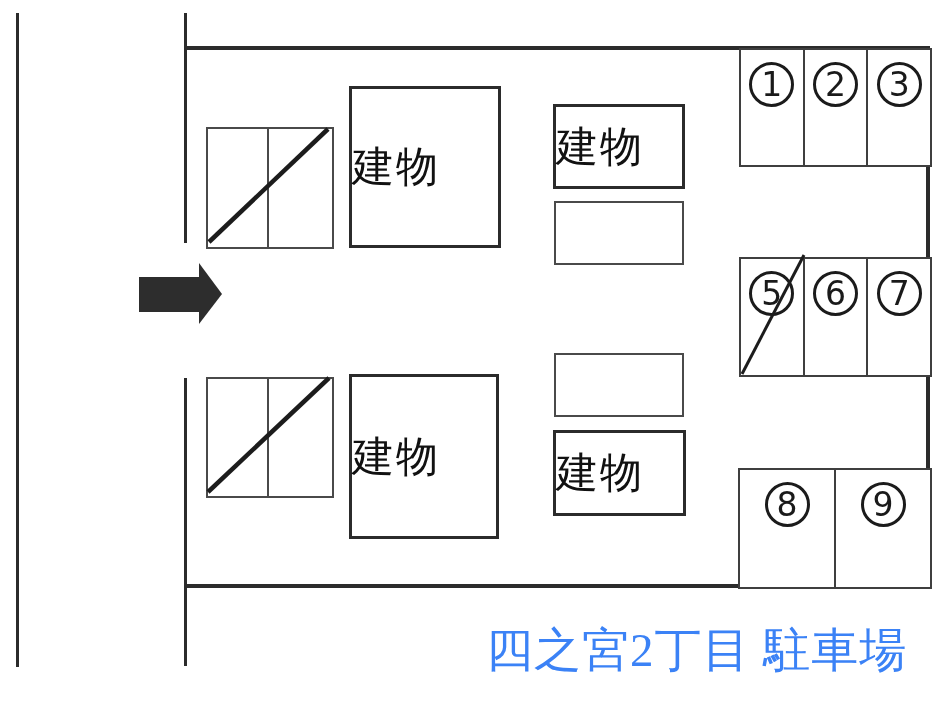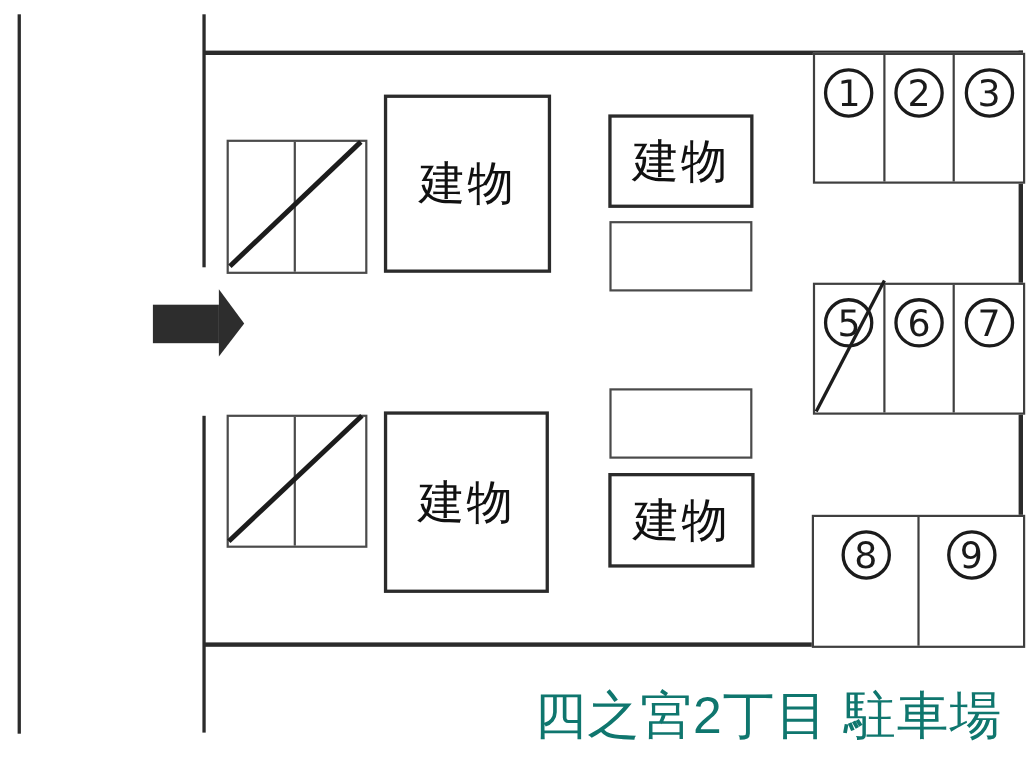--- a/index.html
+++ b/index.html
@@ -6,39 +6,39 @@
   .canvas{
     position:relative;width:937px;height:702px;background:#ffffff;overflow:hidden;
     font-family:"Liberation Sans","DejaVu Sans",sans-serif;color:#1a1a1a;
   }
   .line{position:absolute;background:#2b2b2b;}
   
   .xsq{position:absolute;border:2px solid #4a4a4a;background:#fff;}
   .xsq .mid{position:absolute;top:0;bottom:0;width:2px;background:#4a4a4a;}
   
   .bld{position:absolute;border:3px solid #2b2b2b;background:#fff;
-       display:flex;align-items:center;justify-content:center;
+       display:flex;align-items:center;
        font-size:42px;letter-spacing:2px;color:#111;}
   .annex{position:absolute;border:2px solid #4a4a4a;background:#fff;}
   
   .pgroup{position:absolute;border:2px solid #3f3f3f;background:#fff;display:flex;}
   .cell{flex:1;display:flex;justify-content:center;align-items:flex-start;padding-top:12px;}
   .cell + .cell{border-left:2px solid #3f3f3f;}
   .circ{width:45px;height:45px;border:3px solid #1b1b1b;border-radius:50%;
         display:flex;align-items:center;justify-content:center;
         font-size:33px;line-height:1;font-family:"DejaVu Sans",sans-serif;
         background:transparent;box-sizing:border-box;}
   .circ.ten{font-size:26px;letter-spacing:-2px;}
   
   .arrow-body{position:absolute;left:139px;top:277px;width:60px;height:35px;background:#2d2d2d;}
   .arrow-head{position:absolute;left:199px;top:263px;width:0;height:0;
     border-left:23px solid #2d2d2d;border-top:31px solid transparent;border-bottom:30px solid transparent;}
   
   .title{position:absolute;left:486px;top:619px;font-size:47px;white-space:nowrap;
-         color:#0f766e;letter-spacing:1px;}
+         color:#3b82f6;letter-spacing:1px;font-family:Liberation Serif, serif;}
   svg.overlay{position:absolute;left:0;top:0;pointer-events:none;}
 </style>
 </head>
 <body>
 
 <div class="canvas">
 
   <div class="line" style="left:16px;top:13px;width:3px;height:654px;"></div>
   <div class="line" style="left:184px;top:13px;width:3px;height:230px;"></div>
   <div class="line" style="left:184px;top:378px;width:3px;height:288px;"></div>

